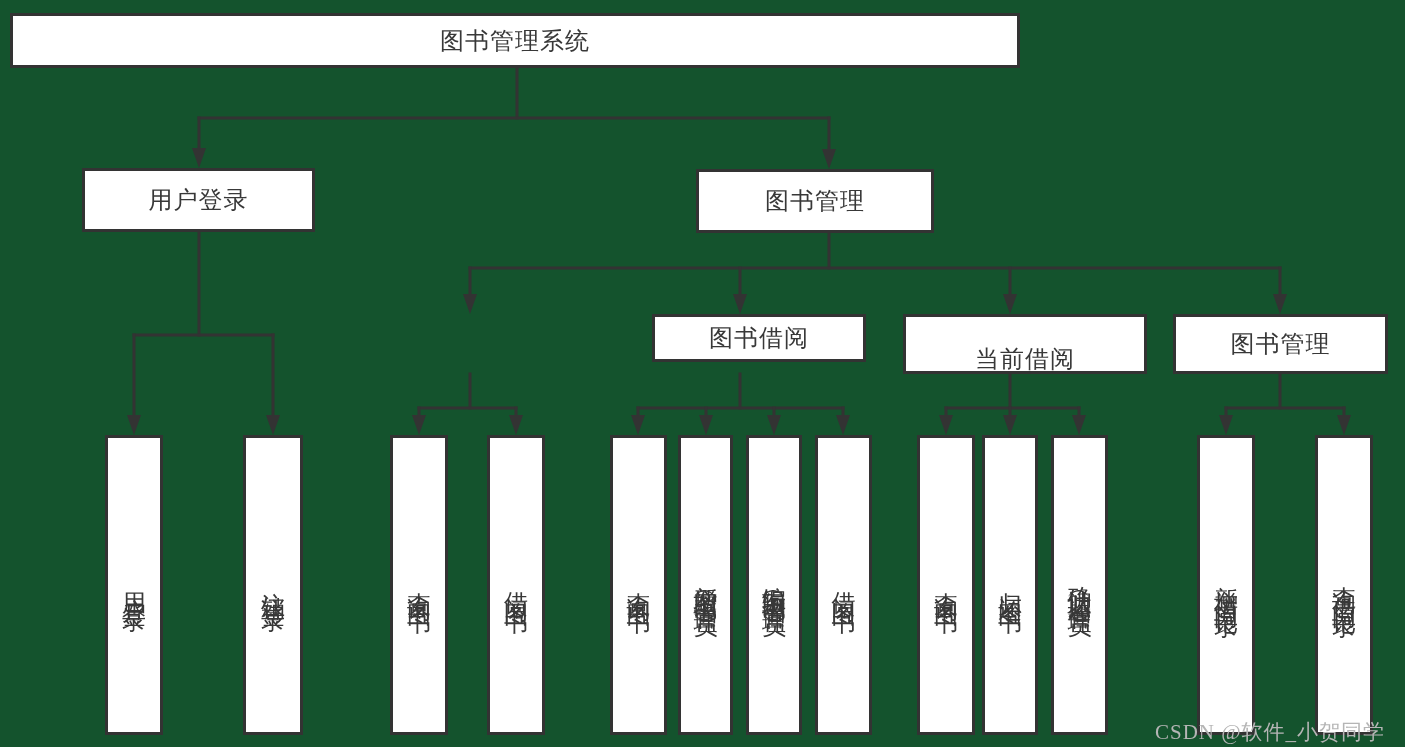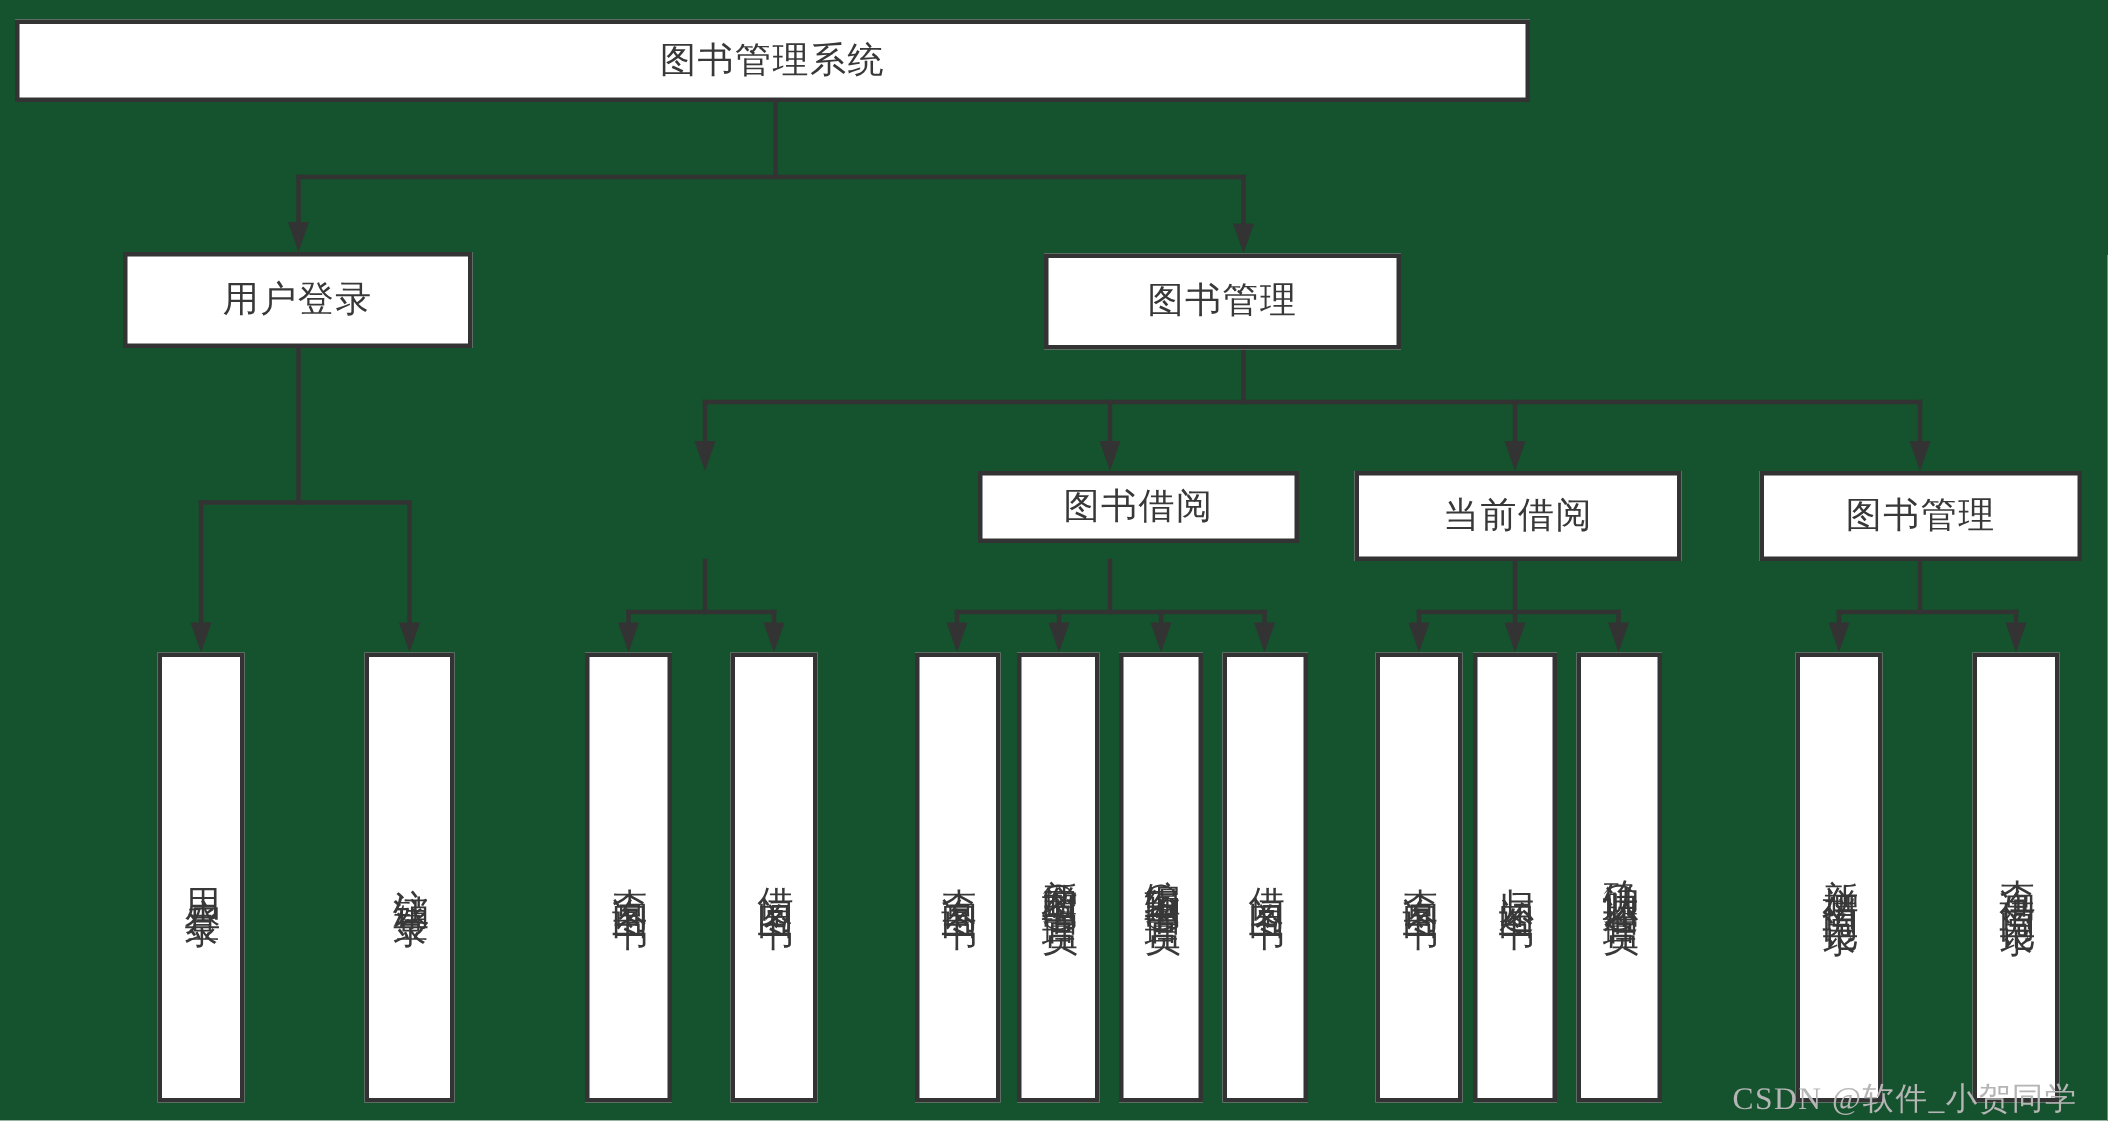--- a/index.html
+++ b/index.html
@@ -101,21 +101,21 @@
   <div class="box" style="left:82px; top:168px; width:233px; height:64px;">
     <span class="hlabel">用户登录</span>
   </div>
   <div class="box" style="left:696px; top:169px; width:238px; height:64px;">
     <span class="hlabel">图书管理</span>
   </div>
 
   <div class="box" style="left:652px; top:314px; width:214px; height:48px;">
     <span class="hlabel">图书借阅</span>
   </div>
-  <div class="box" style="left:903px; top:314px; width:218px; height:60px;">
+  <div class="box" style="left:903px; top:314px; width:244px; height:60px;align-items:flex-end;">
     <span class="hlabel">当前借阅</span>
   </div>
   <div class="box" style="left:1173px; top:314px; width:215px; height:60px;">
     <span class="hlabel">图书管理</span>
   </div>
 
   <div class="box" style="left:105px; top:435px; width:58px; height:300px;">
     <span class="vlabel">用户登录</span>
   </div>
   <div class="box" style="left:243px; top:435px; width:60px; height:300px;">

